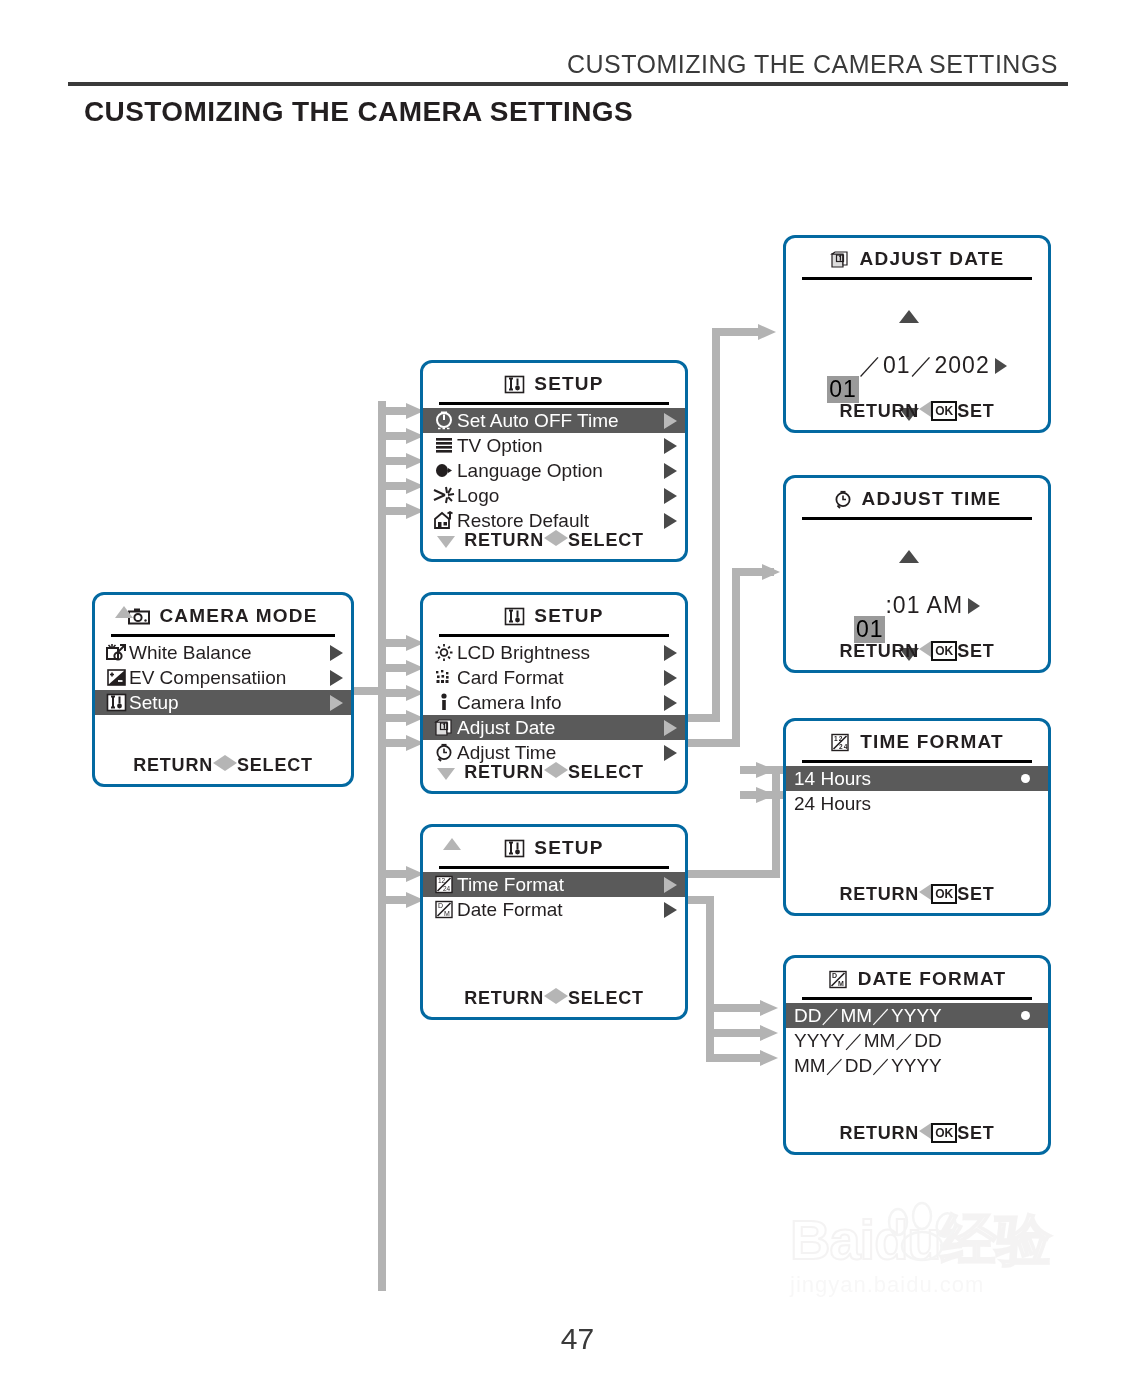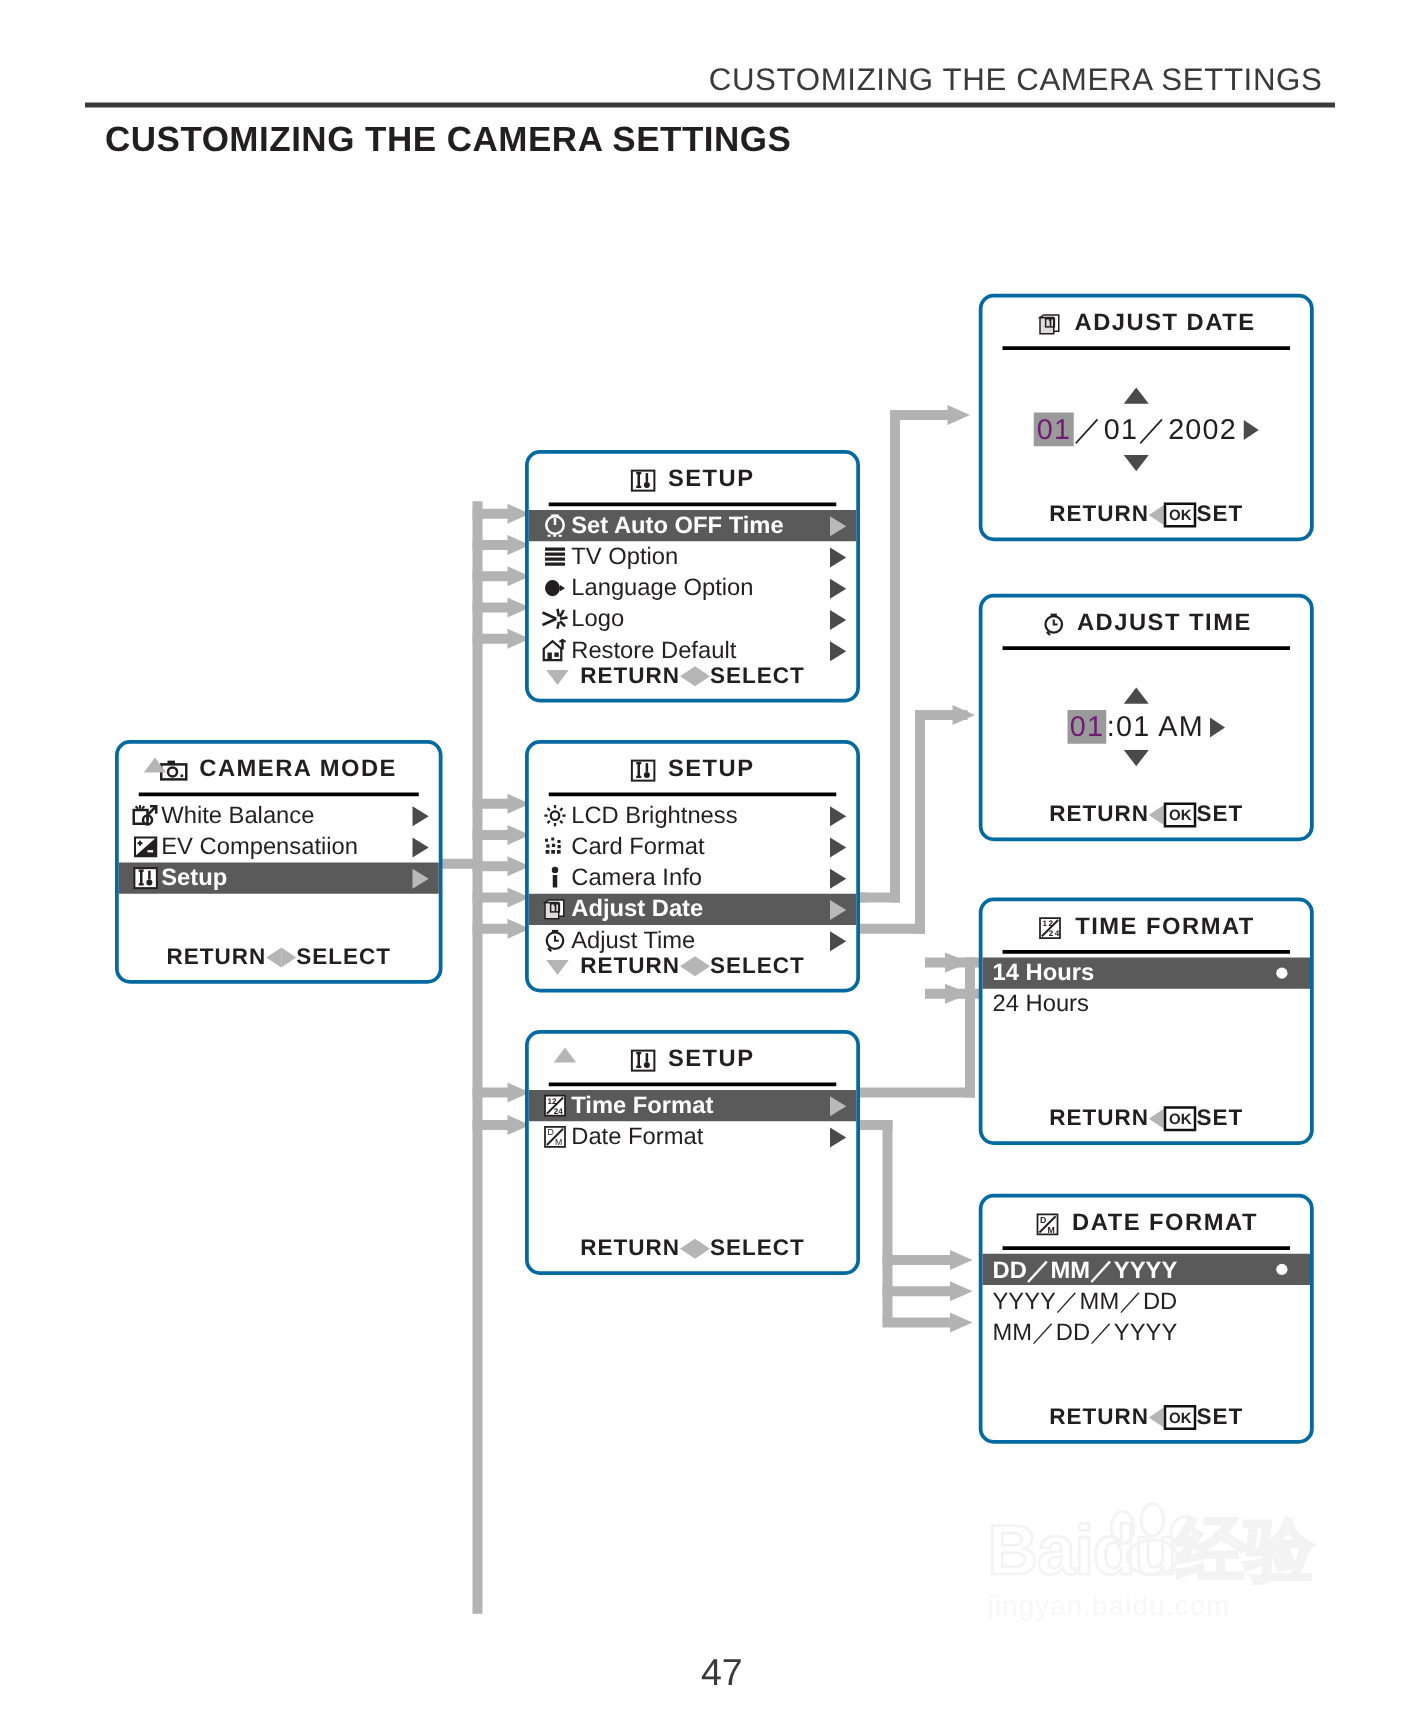--- a/index.html
+++ b/index.html
@@ -60,34 +60,34 @@
   }
   .panel-rule{
     height:3px;background:#000;margin:1px 16px 0 16px;
   }
   .rows{margin-top:3px;}
   .row{
     display:flex;align-items:center;height:25px;
     font-size:19px;color:#231f20;position:relative;
     padding-left:8px;padding-right:6px;box-sizing:border-box;
   }
-  .row.sel{background:#5a5a5a;color:#ffffff;font-weight:bold;}
+  .row.sel{background:#5a5a5a;color:#ffffff;}
   .row .ico{width:26px;flex:0 0 26px;display:flex;align-items:center;justify-content:center;}
   .row .lbl{flex:1 1 auto;white-space:nowrap;}
   .row .caret{
     width:0;height:0;border-left:13px solid #4a4a4a;
     border-top:8px solid transparent;border-bottom:8px solid transparent;
     margin-right:2px;
   }
   .row.sel .caret{border-left-color:#b9b9b9;}
   .row .dot{width:9px;height:9px;border-radius:50%;background:#fff;margin-right:12px;}
 
   .footer{
     position:absolute;left:0;right:0;bottom:8px;
-    display:flex;align-items:center;justify-content:center;
+    display:flex;align-items:flex-start;justify-content:center;
     font-size:18px;font-weight:bold;letter-spacing:.8px;
   }
   .tri-l{width:0;height:0;border-right:12px solid #b5b5b5;border-top:8px solid transparent;border-bottom:8px solid transparent;}
   .tri-r{width:0;height:0;border-left:12px solid #b5b5b5;border-top:8px solid transparent;border-bottom:8px solid transparent;}
   .okbadge{
     border:2px solid #111;font-size:12px;font-weight:bold;
     padding:0 2px;line-height:16px;letter-spacing:0;
   }
   .down-mark{
     position:absolute;left:14px;bottom:11px;
@@ -101,21 +101,21 @@
   }
 
   
   .valbox{
     position:absolute;left:0;right:0;top:72px;
     display:flex;flex-direction:column;align-items:center;
   }
   .v-up{width:0;height:0;border-bottom:13px solid #4a4a4a;border-left:10px solid transparent;border-right:10px solid transparent;}
   .v-dn{width:0;height:0;border-top:13px solid #4a4a4a;border-left:10px solid transparent;border-right:10px solid transparent;}
   .v-mid{display:flex;align-items:center;gap:0;font-size:23px;margin:5px 0;letter-spacing:1px;}
-  .v-hl{background:#9a9a9a;color:#701a75;padding:0 2px;}
+  .v-hl{background:#9a9a9a;color:#000000;padding:0 2px;margin-top:48px;}
   .v-caret{width:0;height:0;border-left:12px solid #4a4a4a;border-top:8px solid transparent;border-bottom:8px solid transparent;margin-left:5px;}
   .v-shift{position:relative;left:-8px;}
 
   svg{display:block;overflow:visible;}
   .conn{position:absolute;left:0;top:0;width:1136px;height:1384px;pointer-events:none;}
 </style>
 </head>
 <body>
 
 <div class="page">

